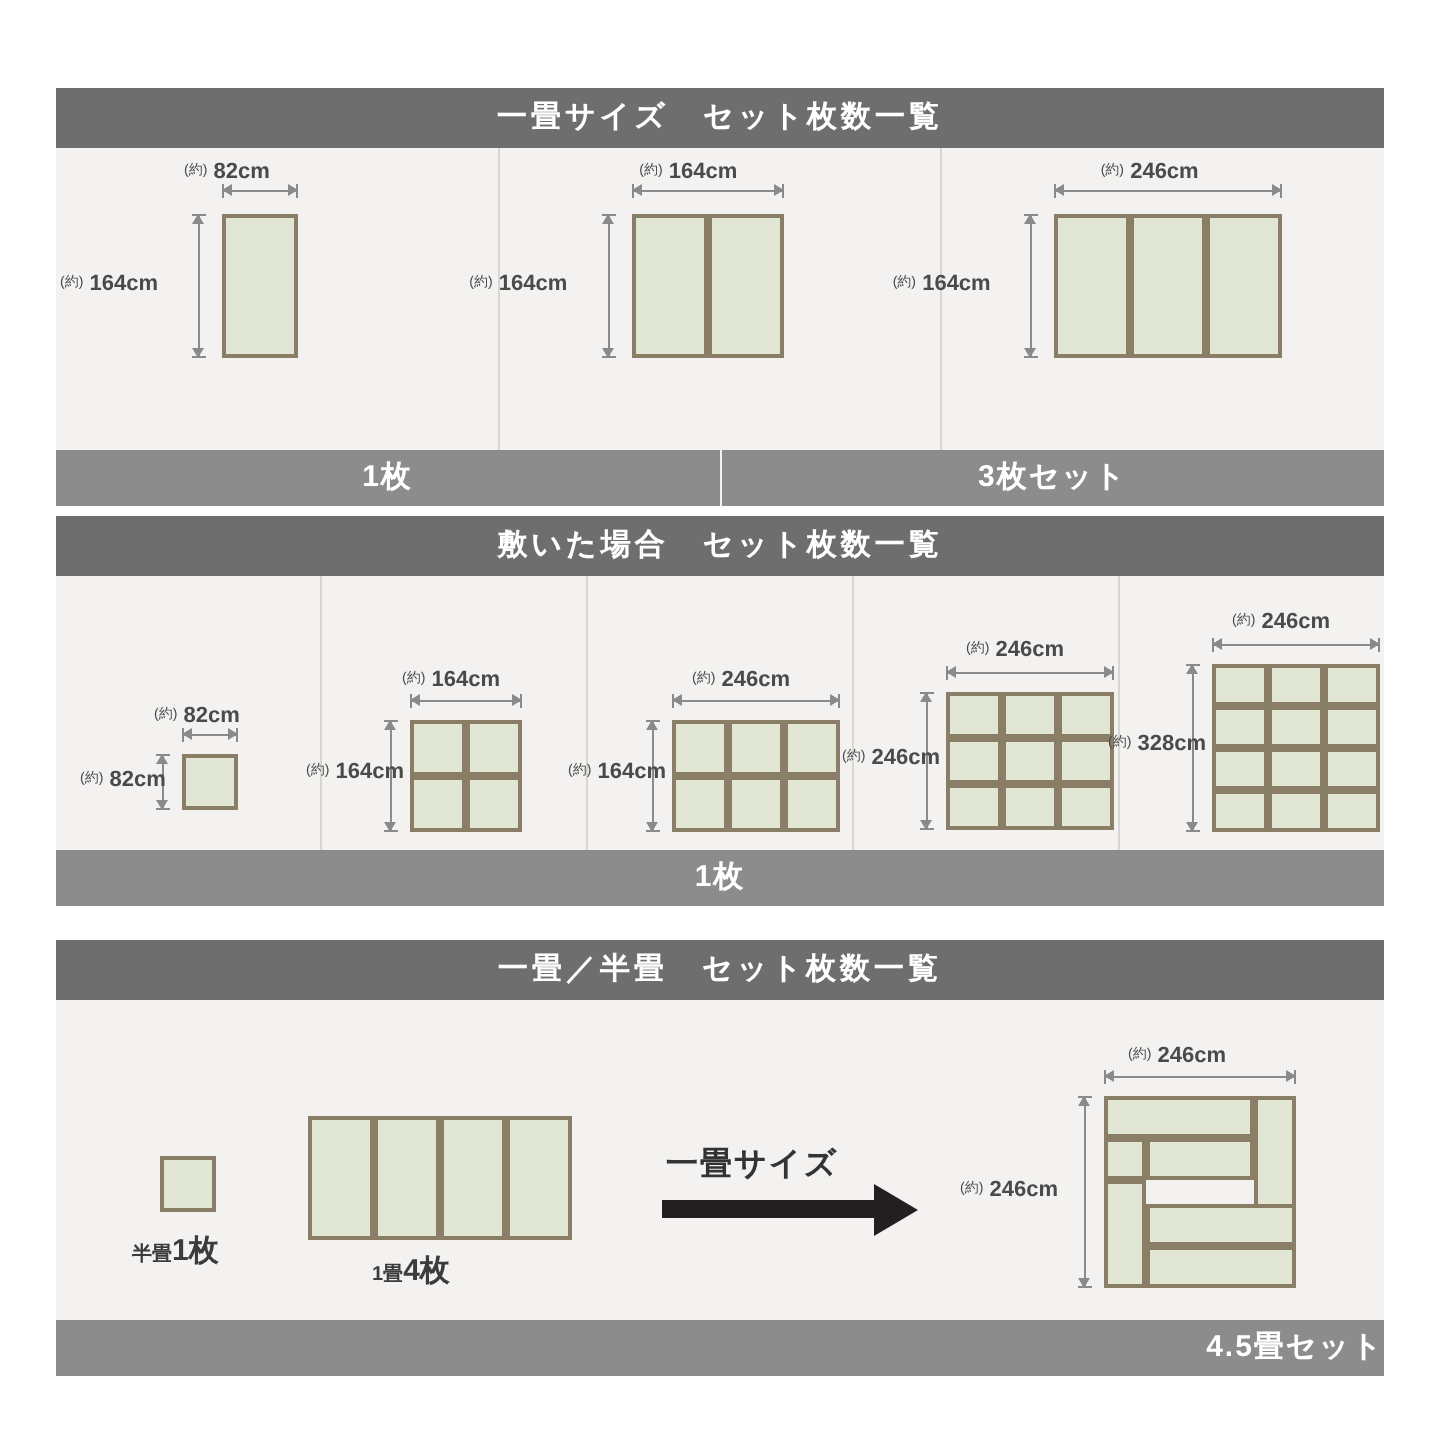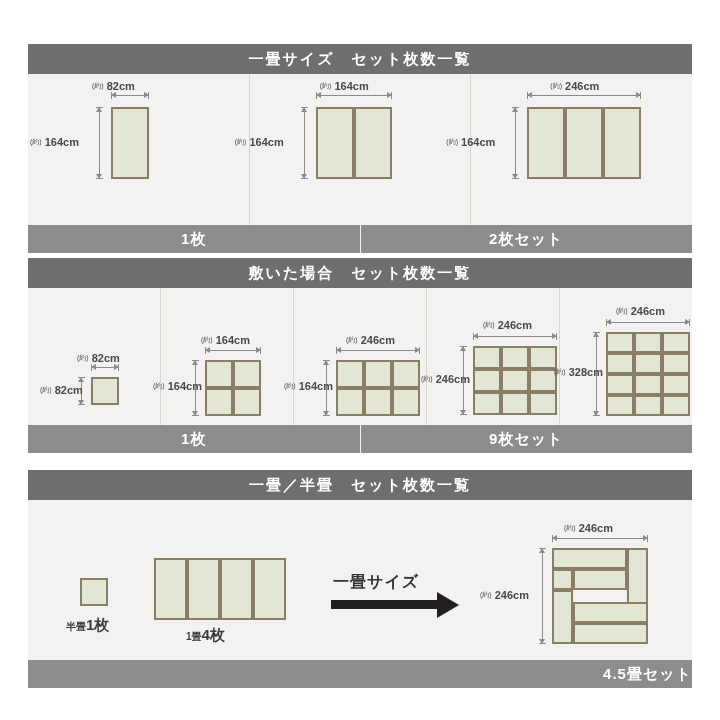--- a/index.html
+++ b/index.html
@@ -176,21 +176,21 @@
           <div class="dim-v" style="left:44px;top:33px;height:72px;"></div>
           <div class="arrow-u" style="left:41px;top:33px;"></div>
           <div class="arrow-d" style="left:41px;top:100px;"></div>
           <div class="dim-label vert" style="left:-25px;top:62px;"><span class="pre">(約)</span> <span>164cm</span></div>
         </div>
       </div>
     </div>
 
     <div class="footer-row">
       <div class="footer-cell" style="flex:1 1 0;">1枚</div>
-      <div class="footer-cell" style="flex:1 1 0;">2枚セット</div>
+      <div class="footer-cell" style="flex:1 1 0;">3枚セット</div>
     </div>
   </div>
 
   <div class="panel" style="top:258px;">
     <div class="panel-header">敷いた場合　セット枚数一覧</div>
 
     <div class="panel-body" style="height:137px;">
 
       <div class="cell">
         <div class="cell-inner">
@@ -285,21 +285,20 @@
           <div class="dim-v" style="left:36px;top:44px;height:84px;"></div>
           <div class="arrow-u" style="left:33px;top:44px;"></div>
           <div class="arrow-d" style="left:33px;top:123px;"></div>
           <div class="dim-label vert" style="left:-6px;top:78px;"><span class="pre">(約)</span> <span>328cm</span></div>
         </div>
       </div>
     </div>
 
     <div class="footer-row">
       <div class="footer-cell" style="flex:1 1 0;">1枚</div>
-      <div class="footer-cell" style="flex:1 1 0;">9枚セット</div>
     </div>
   </div>
 
   <div class="panel" style="top:470px;">
     <div class="panel-header">一畳／半畳　セット枚数一覧</div>
 
     <div class="panel-body" style="height:160px;display:block;">
 
       <div class="mat" style="left:52px;top:78px;width:28px;height:28px;"></div>
       <div class="caption" style="left:38px;top:116px;"><span class="sm">半畳</span><span>1枚</span></div>

